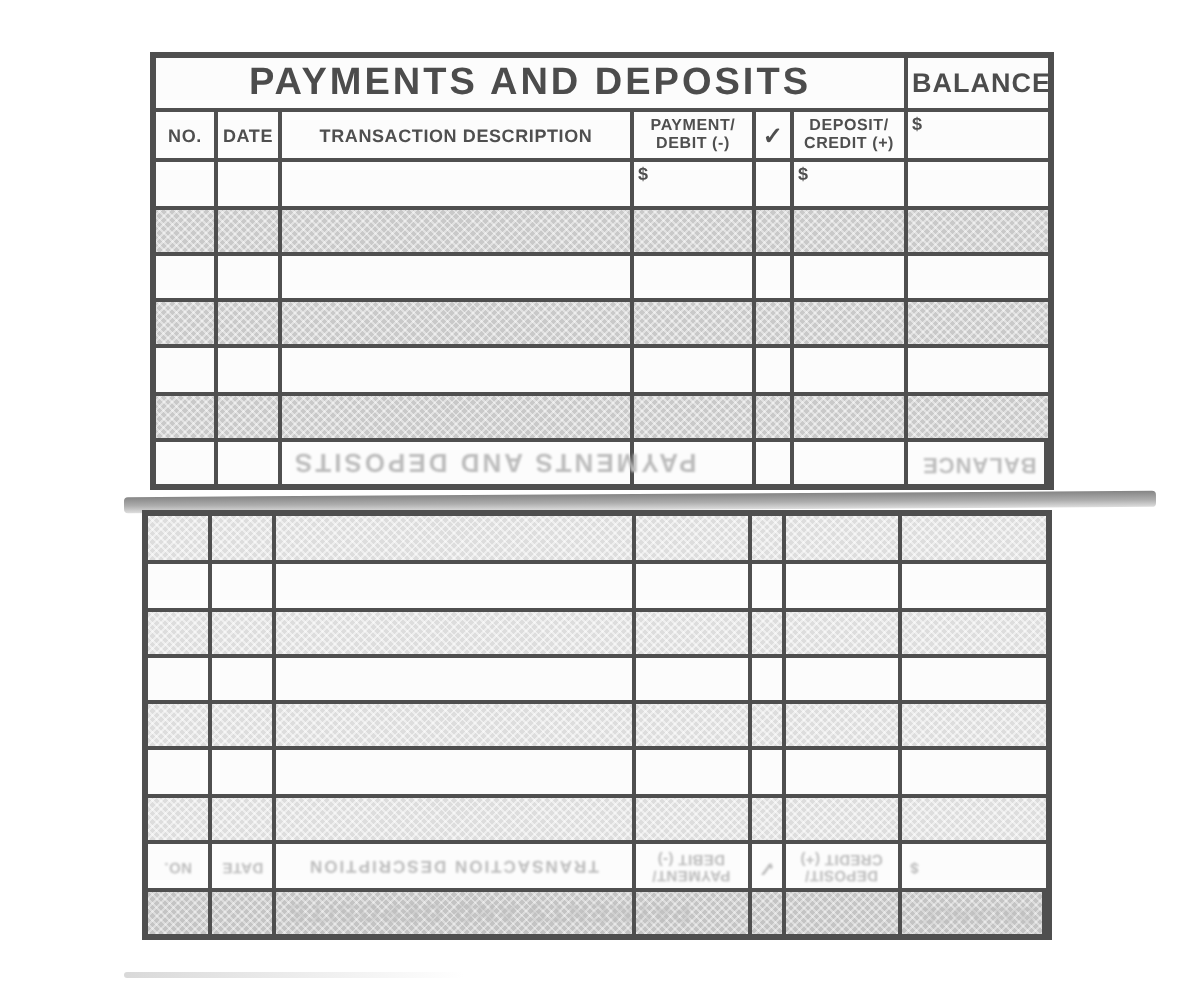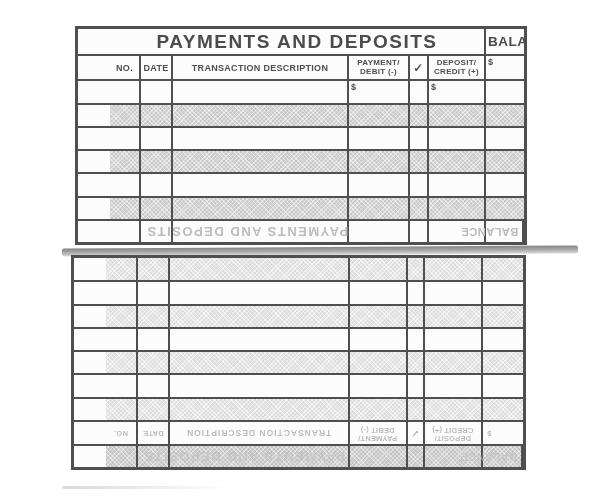--- a/index.html
+++ b/index.html
@@ -15,21 +15,20 @@
     position:absolute;
     border:3px solid #4f4f4f;
     background:#fcfcfc;
     box-sizing:border-box;
   }
   .row{
     display:grid;
     border-bottom:2px solid #4f4f4f;
     box-sizing:border-box;
     position:relative;
-    padding-left:32px;
   }
   .row:last-child{border-bottom:none;}
   .cell{
     border-right:2px solid #4f4f4f;
     box-sizing:border-box;
     position:relative;
     overflow:hidden;
   }
   .cell:last-child{border-right:none;}
 

